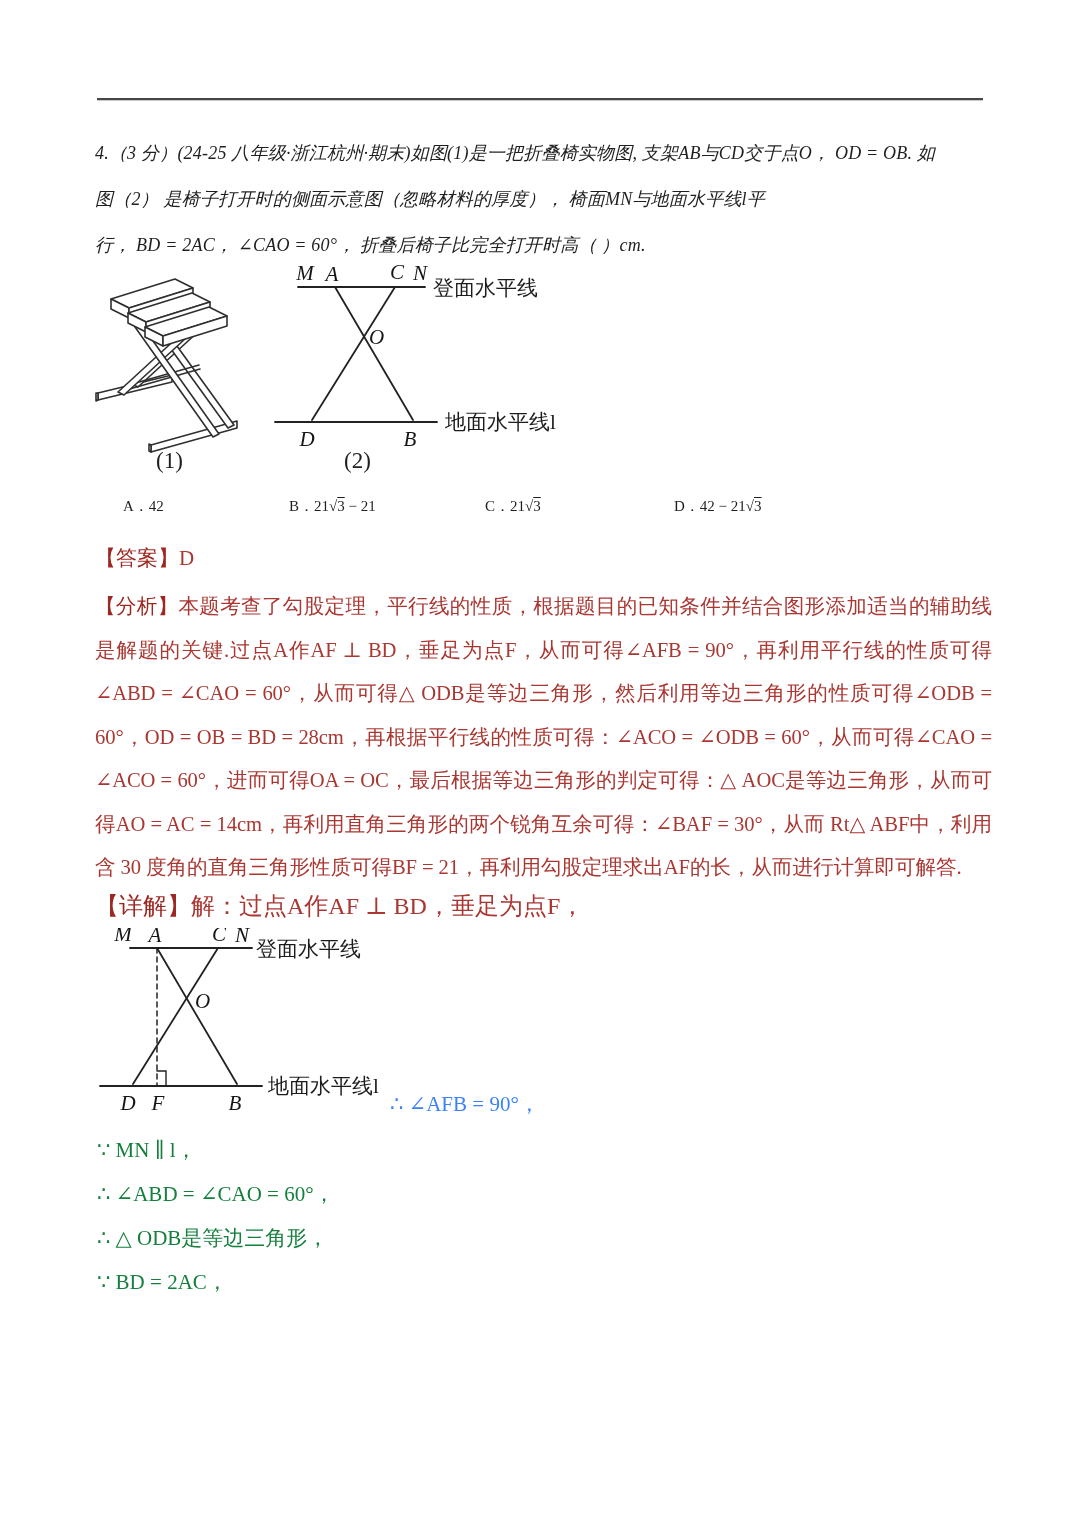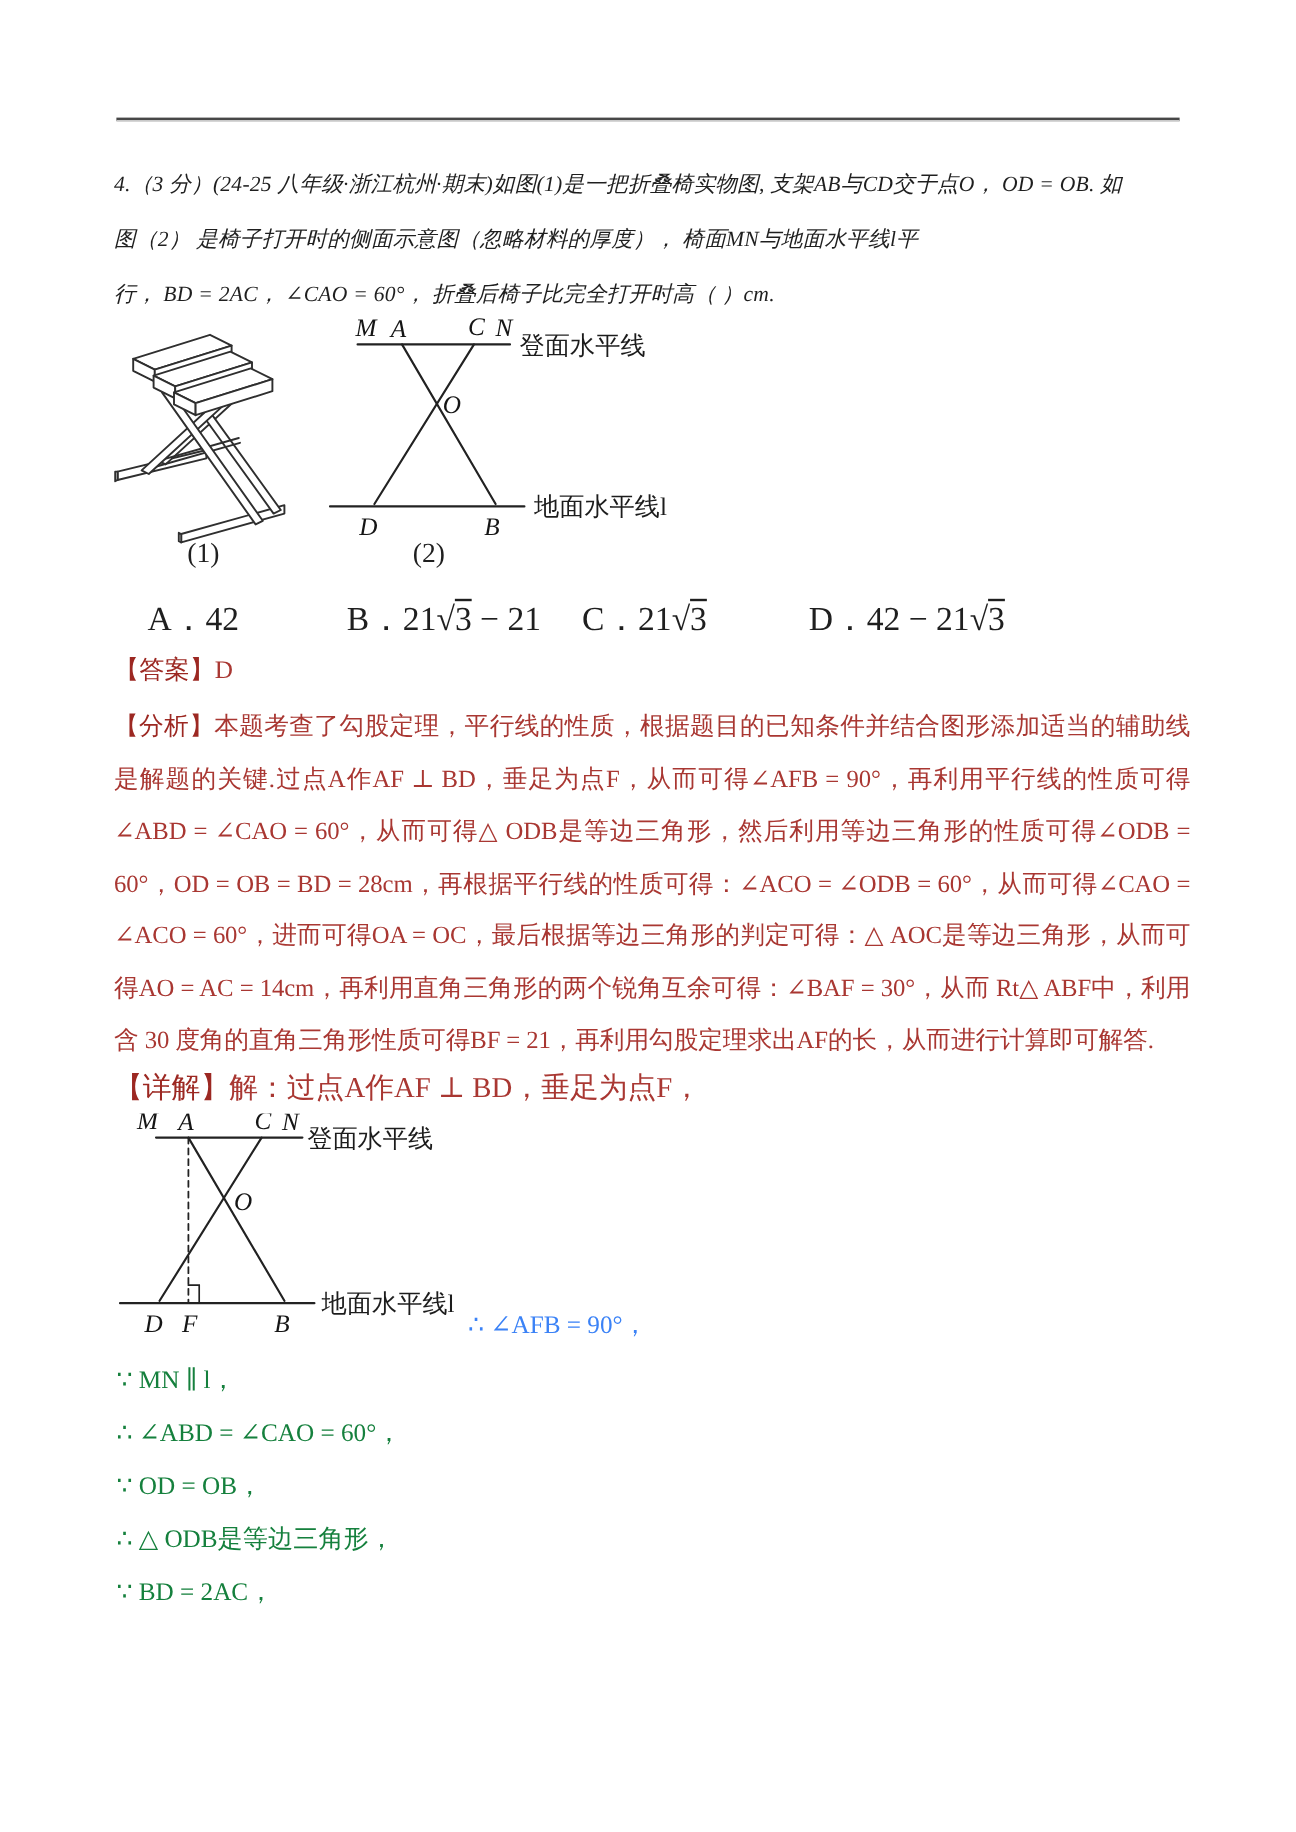--- a/index.html
+++ b/index.html
@@ -4,21 +4,21 @@
 <style>
   html,body{margin:0;padding:0;background:#ffffff;}
   .page{
     position:relative;width:1080px;height:1527px;background:#ffffff;overflow:hidden;
     font-family:"Liberation Serif","DejaVu Serif",serif;color:#1f1f1f;
   }
   .abs{position:absolute;}
   .rule{left:97px;top:98px;width:886px;height:2px;background:#474747;border-bottom:1px solid #c9c9c9;}
   .ptext{font-size:18px;line-height:28px;white-space:nowrap;letter-spacing:.2px;font-style:italic;}
   .caption{font-size:23px;}
-  .opt{font-size:28px;white-space:nowrap;}
+  .opt{font-size:15px;white-space:nowrap;}
   .rad{text-decoration:overline;}
   .red{color:#a93732;}
   .tag{color:#9c2822;text-align:center;}
   .analysis{
     left:95px;top:585px;width:897px;font-size:20.6px;line-height:43.5px;
     text-align:justify;text-justify:inter-ideograph;letter-spacing:-0.1px;
   }
   .detailline{left:95px;top:890px;font-size:24px;white-space:nowrap;}
   .steps{left:97px;top:1128px;}
   .step{font-size:21px;line-height:44px;height:44px;white-space:nowrap;color:#15803d;}
@@ -132,18 +132,17 @@
     <text class="ptlabel" x="63" y="182" text-anchor="middle">F</text>
     <text class="ptlabel" x="140" y="182" text-anchor="middle">B</text>
     <text class="cnlabel" x="161" y="28">登面水平线</text>
     <text class="cnlabel" x="173" y="165">地面水平线l</text>
   </svg>
   <div class="abs fignote">∴ ∠AFB = 90°，</div>
 
   <div class="abs steps">
     <div class="step">∵ MN ∥ l，</div>
     <div class="step">∴ ∠ABD = ∠CAO = 60°，</div>
-    <div class="step">∵ OD = OB，</div>
     <div class="step">∴ △ ODB是等边三角形，</div>
     <div class="step">∵ BD = 2AC，</div>
   </div>
 
 </div>
 
 </body></html>

